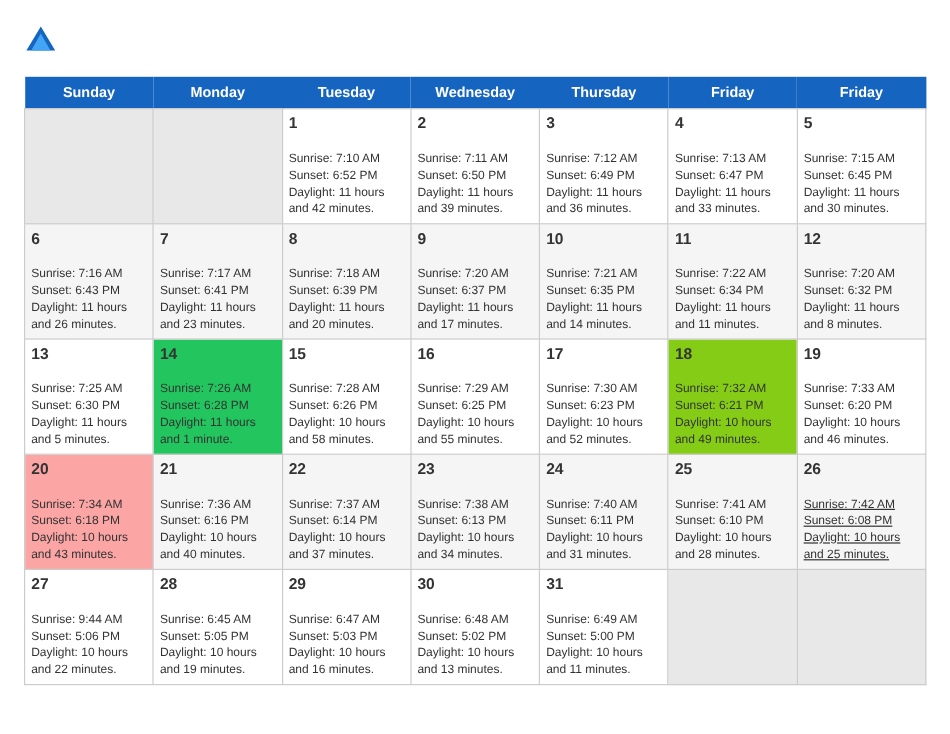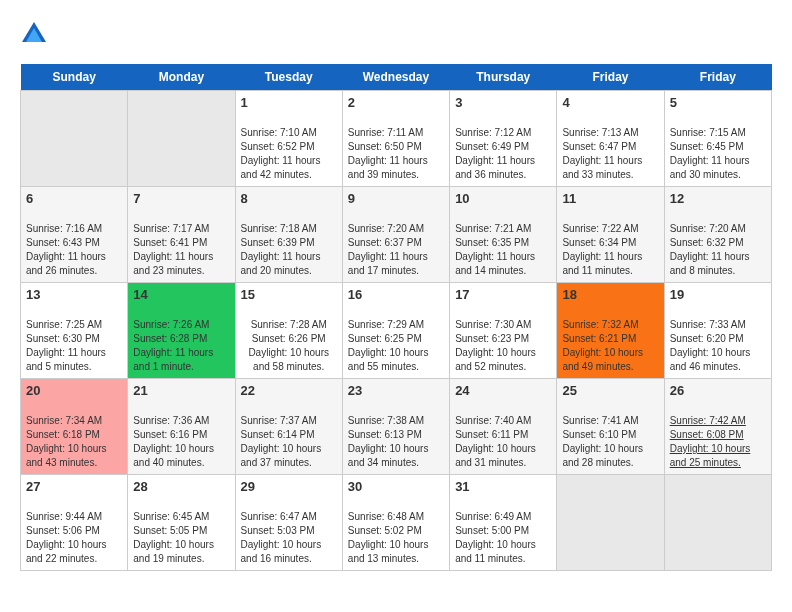--- a/index.html
+++ b/index.html
@@ -215,37 +215,37 @@
 Daylight: 11 hours and 5 minutes.</div>
         </td>
         <td style="background-color: #22c55e;">
           <div class="day-num">14</div>
           <div class="day-info" style="white-space: pre-line;">Sunrise: 7:26 AM
 Sunset: 6:28 PM
 Daylight: 11 hours and 1 minute.</div>
         </td>
         <td style="background-color: rgb(255, 255, 255);">
           <div class="day-num">15</div>
-          <div class="day-info" style="white-space: pre-line; text-align: center;">Sunrise: 7:28 AM
+          <div class="day-info" style="white-space: pre-line;">Sunrise: 7:28 AM
 Sunset: 6:26 PM
 Daylight: 10 hours and 58 minutes.</div>
         </td>
         <td style="background-color: rgb(255, 255, 255);">
           <div class="day-num">16</div>
           <div class="day-info" style="white-space: pre-line;">Sunrise: 7:29 AM
 Sunset: 6:25 PM
 Daylight: 10 hours and 55 minutes.</div>
         </td>
         <td style="background-color: rgb(255, 255, 255);">
           <div class="day-num">17</div>
           <div class="day-info" style="white-space: pre-line;">Sunrise: 7:30 AM
 Sunset: 6:23 PM
 Daylight: 10 hours and 52 minutes.</div>
         </td>
-        <td style="background-color: #f97316;">
+        <td style="background-color: #84cc16;">
           <div class="day-num">18</div>
           <div class="day-info" style="white-space: pre-line;">Sunrise: 7:32 AM
 Sunset: 6:21 PM
 Daylight: 10 hours and 49 minutes.</div>
         </td>
         <td style="background-color: rgb(255, 255, 255);">
           <div class="day-num">19</div>
           <div class="day-info" style="white-space: pre-line;">Sunrise: 7:33 AM
 Sunset: 6:20 PM
 Daylight: 10 hours and 46 minutes.</div>

